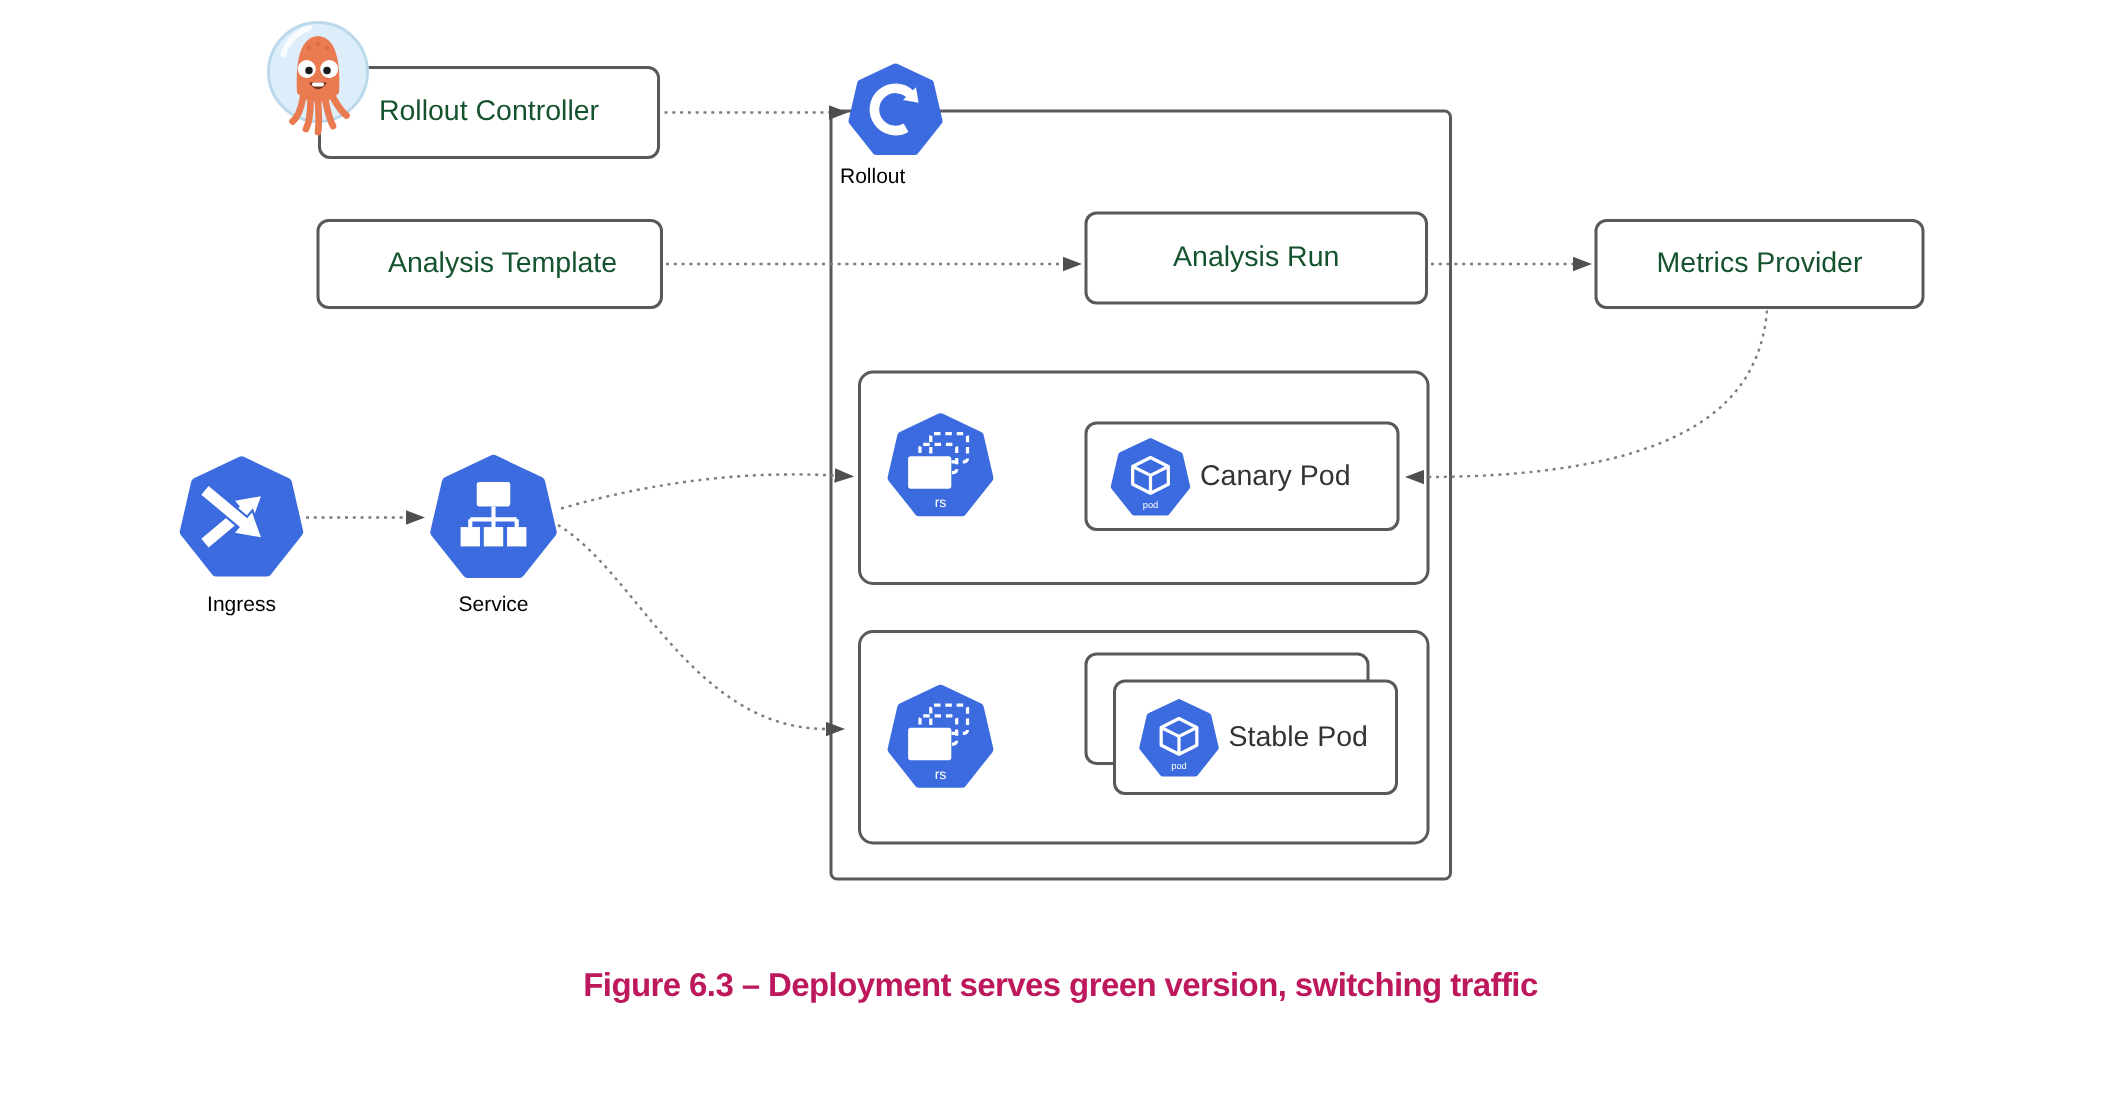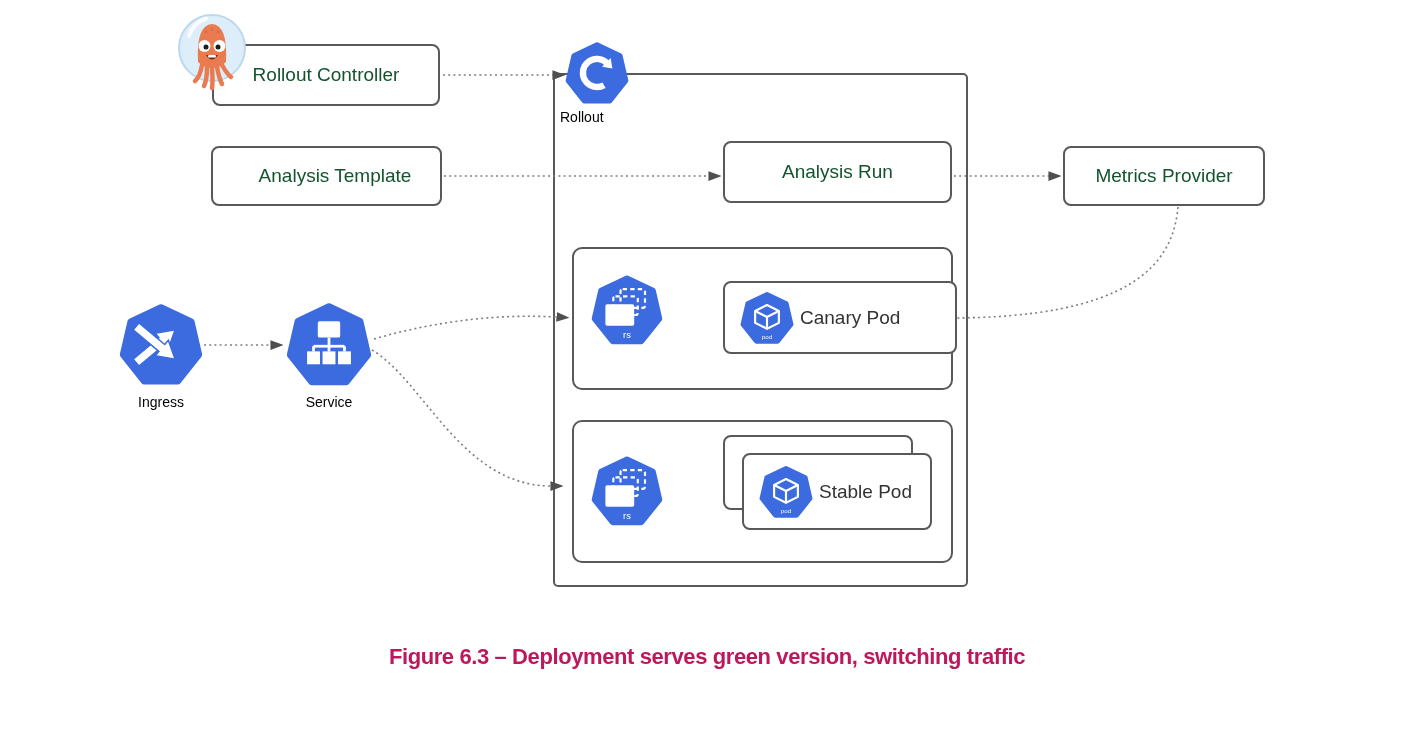--- a/index.html
+++ b/index.html
@@ -8,38 +8,38 @@
     font-family:"Liberation Sans", sans-serif; overflow:hidden;
   }
   .node-box {
     position:absolute; border:2px solid #595959; border-radius:8px; background:#ffffff;
     display:flex; align-items:center; justify-content:center;
     font-size:19px; color:#14532d; box-sizing:border-box;
   }
   #box-rollout-controller { left:212px; top:44px;  width:228px; height:62px; }
   #box-analysis-template  { left:211px; top:146px; width:231px; height:60px;padding-left:17px; }
   #box-analysis-run       { left:723px; top:141px; width:229px; height:62px; }
-  #box-metrics-provider   { left:1063px; top:146px; width:202px; height:60px; }
+  #box-metrics-provider   { left:1063px; top:146px; width:220px; height:60px; }
 
   .container-main {
     position:absolute; left:553px; top:73px; width:415px; height:514px;
     border:2.5px solid #595959; border-radius:5px; background:#ffffff; box-sizing:border-box;
   }
   .group {
     position:absolute; border:2px solid #595959; border-radius:10px; background:#ffffff; box-sizing:border-box;
   }
   #group-canary { left:572px; top:247px; width:381px; height:143px; }
   #group-stable { left:572px; top:420px; width:381px; height:143px; }
 
   .pod-box {
     position:absolute; border:2px solid #595959; border-radius:8px; background:#ffffff;
     display:flex; align-items:center; gap:6px; padding-left:15px; box-sizing:border-box;
     font-size:19px; color:#333333;
   }
-  #box-canary-pod  { left:723px; top:281px; width:234px; height:73px; }
+  #box-canary-pod  { left:723px; top:281px; width:210px; height:73px; }
   #box-stable-back { left:723px; top:435px; width:190px; height:75px; position:absolute;
                      border:2px solid #595959; border-radius:8px; background:#ffffff; box-sizing:border-box; }
   #box-stable-pod  { left:742px; top:453px; width:190px; height:77px; }
 
   .abs-icon { position:absolute; }
   #icon-rollout   { left:565px; top:41px;  width:64px; height:64px; }
   #icon-canary-rs { left:591px; top:274px; width:72px; height:72px; }
   #icon-stable-rs { left:591px; top:455px; width:72px; height:72px; }
   #icon-ingress   { left:119px; top:300px; width:84px; height:89px; }
   #icon-service   { left:286px; top:300px; width:86px; height:89px; }

